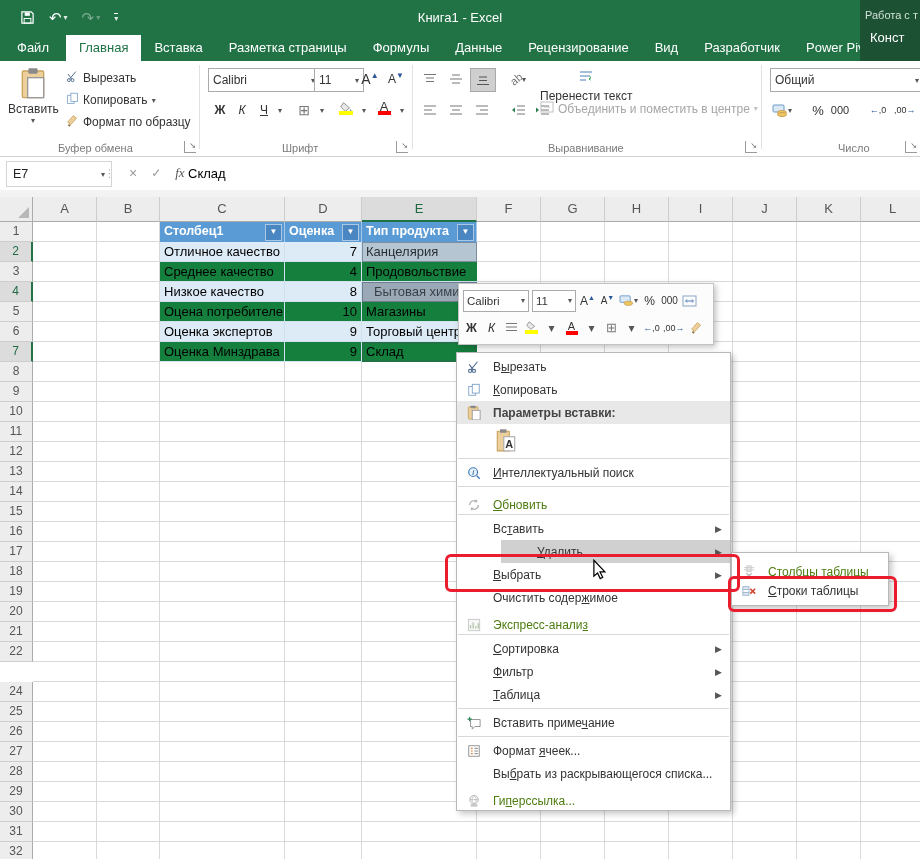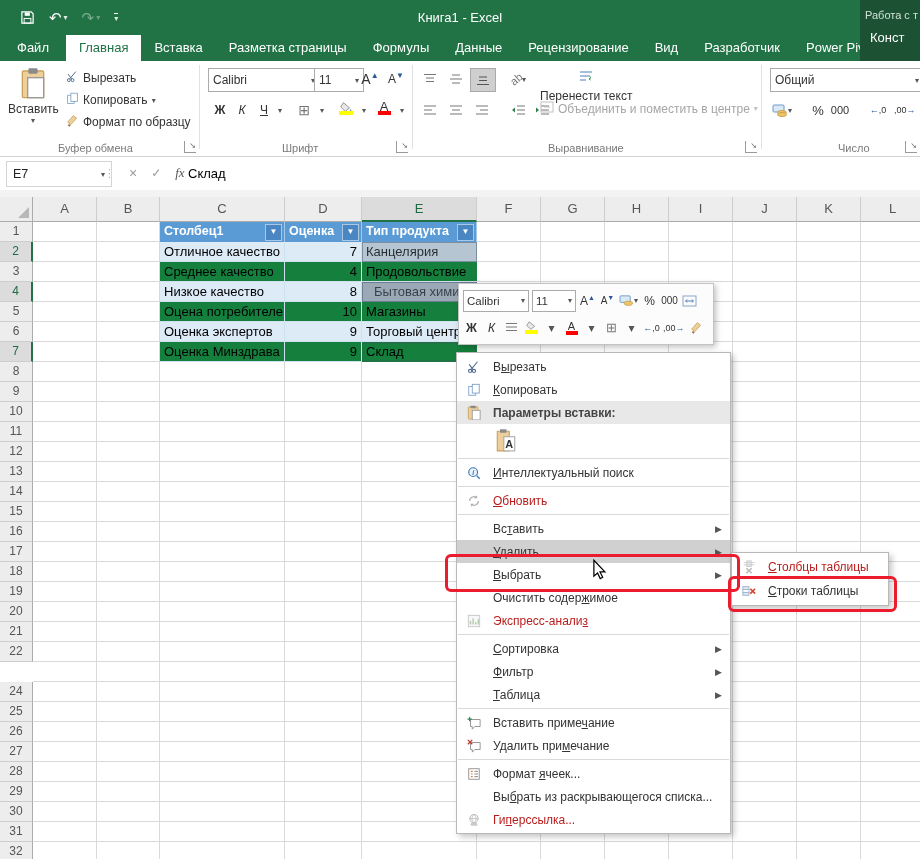--- a/index.html
+++ b/index.html
@@ -71,22 +71,22 @@
   .mrow{display:flex;align-items:center;height:27px;gap:3px;font-size:12px;color:#333;}
   .mcombo{height:20px;border:1px solid #ababab;background:#fff;display:flex;align-items:center;padding:0 3px;font-size:11.5px;}
   .mbtn{display:inline-flex;align-items:center;justify-content:center;min-width:17px;height:20px;font-size:12px;}
   .tiny{font-size:9px;color:#333;}
 
   
   #ctx{left:456px;top:352px;width:275px;background:#fff;border:1px solid #b8b8b8;box-shadow:3px 3px 6px rgba(0,0,0,.22);z-index:40;padding:2px 0;box-sizing:border-box;}
   .mi{height:23px;display:flex;align-items:center;padding:0 8px 0 6px;font-size:12px;color:#333;white-space:nowrap;}
   .mi .mi-ic{width:22px;display:flex;justify-content:center;align-items:center;margin-right:8px;flex:none;}
   .mi .arrow{margin-left:auto;color:#555;font-size:9px;}
-  .mi.disabled{color:#b91c1c;}
-  .mi.highlight{background:#d0d0d0;}
+  .mi.disabled{color:#4d7c0f;align-items:flex-end;}
+  .mi.highlight{background:#d0d0d0;margin-left:44px;}
   .mi.label-row{background:#e8e8e8;font-weight:600;color:#444;}
   .pastopt{height:32px;display:flex;align-items:center;padding-left:36px;}
   .pastopt .po{width:26px;height:28px;display:flex;align-items:center;justify-content:center;}
   .sep{height:1px;background:#d9d9d9;margin:2px 1px;}
 
   #sub{left:731px;top:552px;width:158px;background:#fff;border:1px solid #b8b8b8;box-shadow:3px 3px 6px rgba(0,0,0,.22);z-index:45;padding:2px 0;box-sizing:border-box;}
   #sub .mi{height:24px;}
 
   .ann{position:absolute;border:3px solid #ea1c2d;border-radius:6px;z-index:50;pointer-events:none;}
   #cursor{position:absolute;left:592px;top:559px;z-index:60;pointer-events:none;}
@@ -599,29 +599,20 @@
       <div class="sep"></div>
       <div class="mi">
         <span class="mi-ic">
           <svg width="14" height="14" viewBox="0 0 16 16">
             <path d="M4 4h11v8H9l-3 3v-3H4z" fill="#fff" stroke="#8a8a8a"></path>
             <path d="M3 1v5M0.5 3.5h5" stroke="#2e8b57" stroke-width="1.4"></path>
           </svg>
         </span>
         <span>Вставить приме<u>ч</u>ание</span>
       </div>
-      <div class="mi">
-        <span class="mi-ic">
-          <svg width="14" height="14" viewBox="0 0 16 16">
-            <path d="M4 4h11v8H9l-3 3v-3H4z" fill="#fff" stroke="#8a8a8a"></path>
-            <path d="M1 1l5 5M6 1L1 6" stroke="#c0392b" stroke-width="1.5"></path>
-          </svg>
-        </span>
-        <span>Удалить при<u>м</u>ечание</span>
-      </div>
       <div class="sep"></div>
       <div class="mi">
         <span class="mi-ic">
           <svg width="14" height="14" viewBox="0 0 16 16">
             <rect x="2" y="2" width="12" height="12" fill="#fff" stroke="#8a8a8a"></rect>
             <path d="M4.5 5h2M4.5 8h2M4.5 11h2" stroke="#e07f2d" stroke-width="1.4"></path>
             <path d="M8.5 5h4M8.5 8h4M8.5 11h4" stroke="#777"></path>
           </svg>
         </span>
         <span>Формат <u>я</u>чеек...</span>

